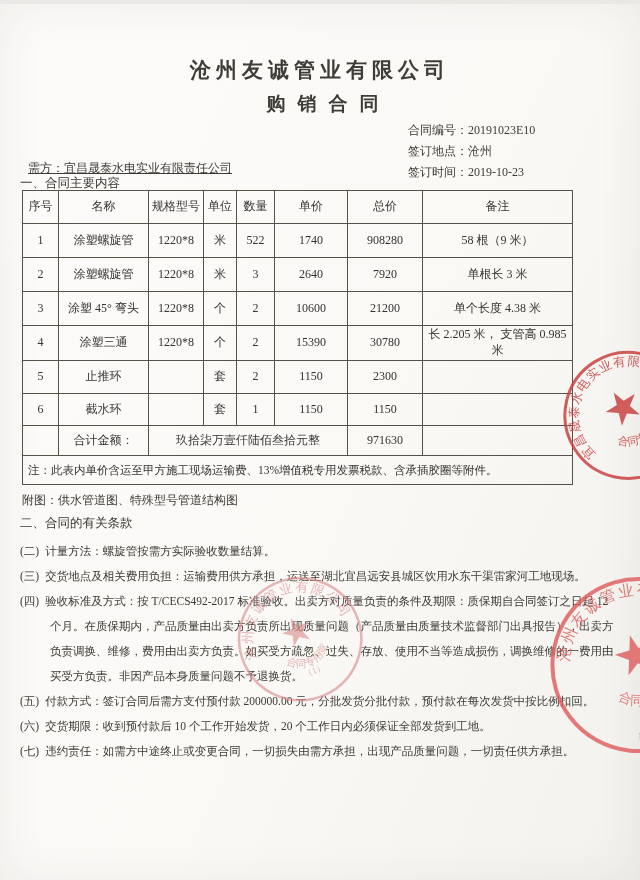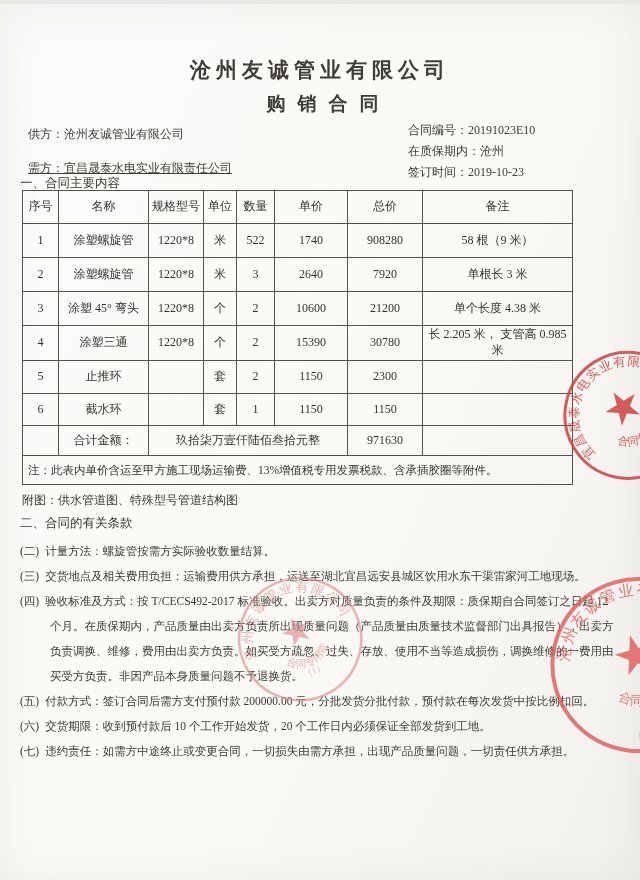--- a/index.html
+++ b/index.html
@@ -67,30 +67,27 @@
   .stamp-right  { left:534px; top:556px; transform:rotate(-16deg); }
 </style>
 </head>
 <body>
 
 <div class="page">
 
   <div class="abs company-title">沧州友诚管业有限公司</div>
   <div class="abs doc-title">购销合同</div>
 
-  <div class="abs meta supplier-line">
-    <span>供方：</span><span>沧州友诚管业有限公司</span>
-  </div>
   <div class="abs meta buyer-line">
     <span>需方：</span><span>宜昌晟泰水电实业有限责任公司</span>
   </div>
 
   <div class="abs meta meta-right">
     <div><span>合同编号：</span><span>20191023E10</span></div>
-    <div><span>在质保期内：</span><span>沧州</span></div>
+    <div><span>签订地点：</span><span>沧州</span></div>
     <div><span>签订时间：</span><span>2019-10-23</span></div>
   </div>
 
   <div class="abs sec-title sec1">一、合同主要内容</div>
 
   <table class="doc-table">
     <colgroup>
       <col style="width:36px">
         <col style="width:90px">
         <col style="width:55px">

